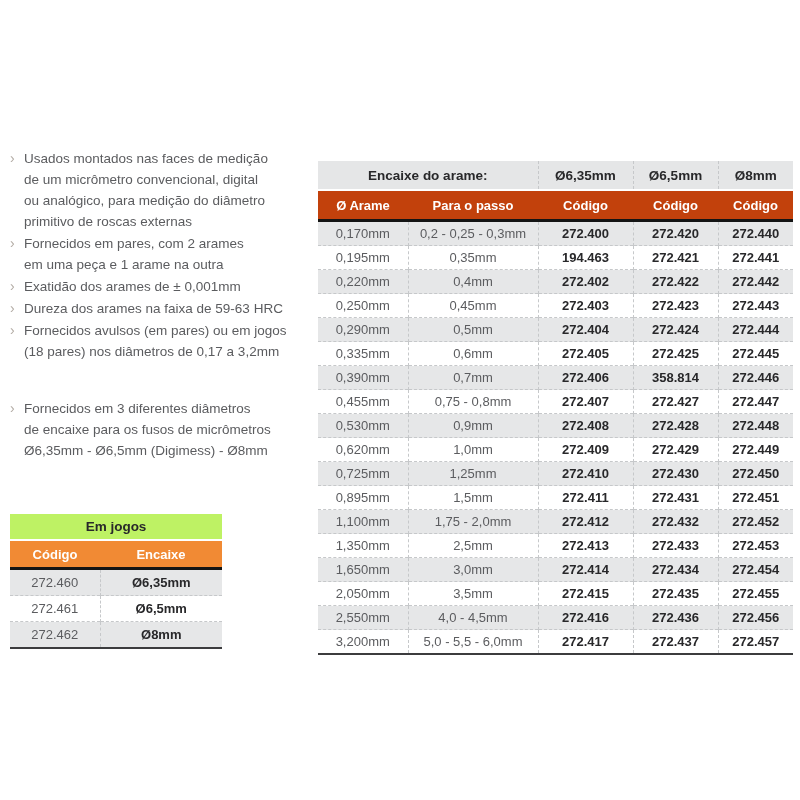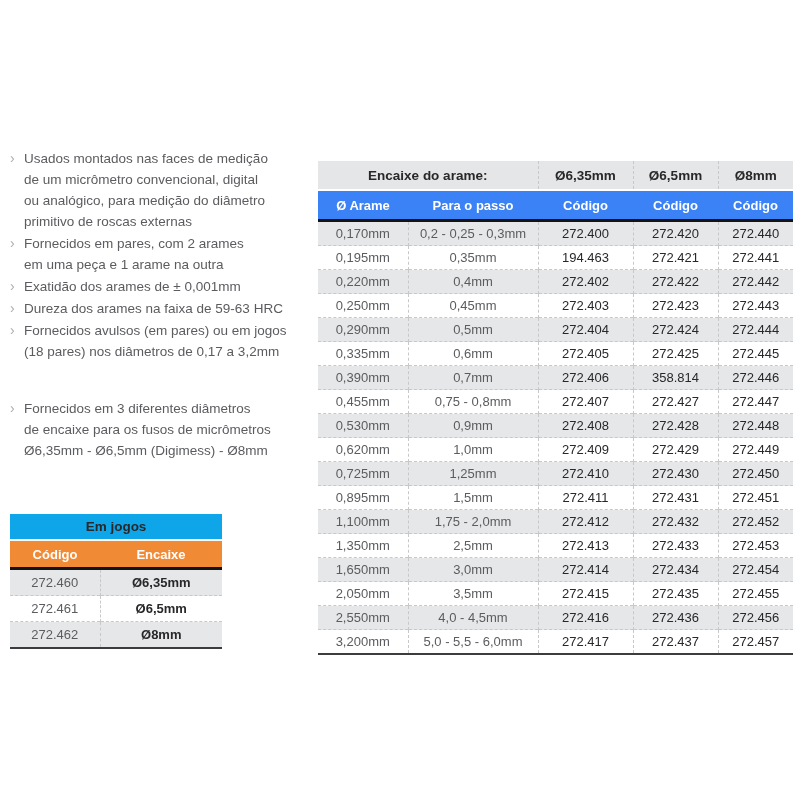--- a/index.html
+++ b/index.html
@@ -29,21 +29,21 @@
   
   table{border-collapse:collapse;table-layout:fixed;}
   th,td{padding:0;margin:0;text-align:center;vertical-align:middle;}
 
   
   .sets-table{
     position:absolute;left:10px;top:514px;width:212px;
     font-size:13px;
   }
   .sets-table tr.title-row th{
-    background:#0ea5e9;color:#28282a;font-weight:bold;
+    background:#bef264;color:#28282a;font-weight:bold;
     height:25px;font-size:13.5px;
     border-bottom:2px solid #ffffff;
   }
   .sets-table tr.orange-row th{
     background:#f18a34;color:#ffffff;font-weight:bold;
     height:26px;font-size:13px;
     border-bottom:3px solid #141414;
   }
   .sets-table tbody td{
     height:25px;color:#5b5c5f;
@@ -59,28 +59,28 @@
     position:absolute;left:318px;top:161px;width:475px;
     font-size:13px;
   }
   .main-table tr.gray-row th{
     background:#e5e6e7;color:#28282a;font-weight:bold;
     height:28px;font-size:13.5px;
     border-bottom:2px solid #ffffff;
   }
   .main-table tr.gray-row th + th{border-left:1px dashed #c6c8ca;}
   .main-table tr.orange-row th{
-    background:#3b82f6;color:#ffffff;font-weight:bold;
+    background:#c2410c;color:#ffffff;font-weight:bold;
     height:28px;font-size:13px;
     border-bottom:3px solid #141414;
   }
   .main-table tbody td{
     height:23px;color:#5b5c5f;
   }
-  .main-table tbody td.codigo{font-weight:normal;color:#28282a;}
+  .main-table tbody td.codigo{font-weight:bold;color:#28282a;}
   .main-table tbody td + td{border-left:1px dashed #c6c8ca;}
   .main-table tbody tr + tr td{border-top:1px dashed #c6c8ca;}
   .main-table tbody tr.shade td{background:#e6e7e8;}
   .main-table tbody tr:last-child td{border-bottom:2px solid #3c3c3e;}
 </style>
 </head>
 <body>
 
 <div class="left-col">
   <ul class="bullets group1" id="bullets-primary">

